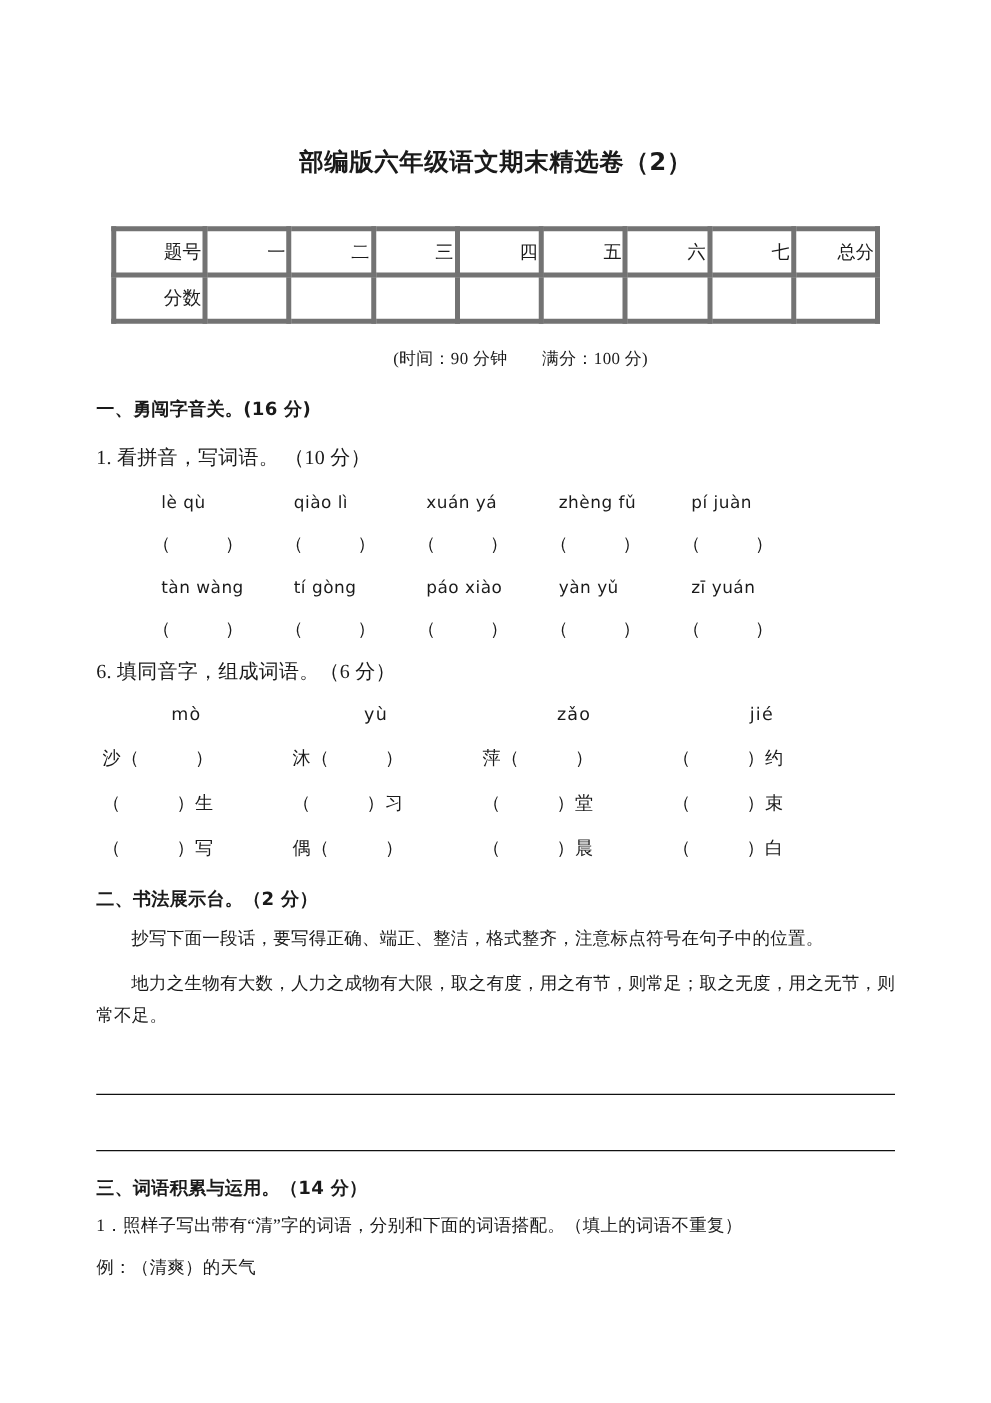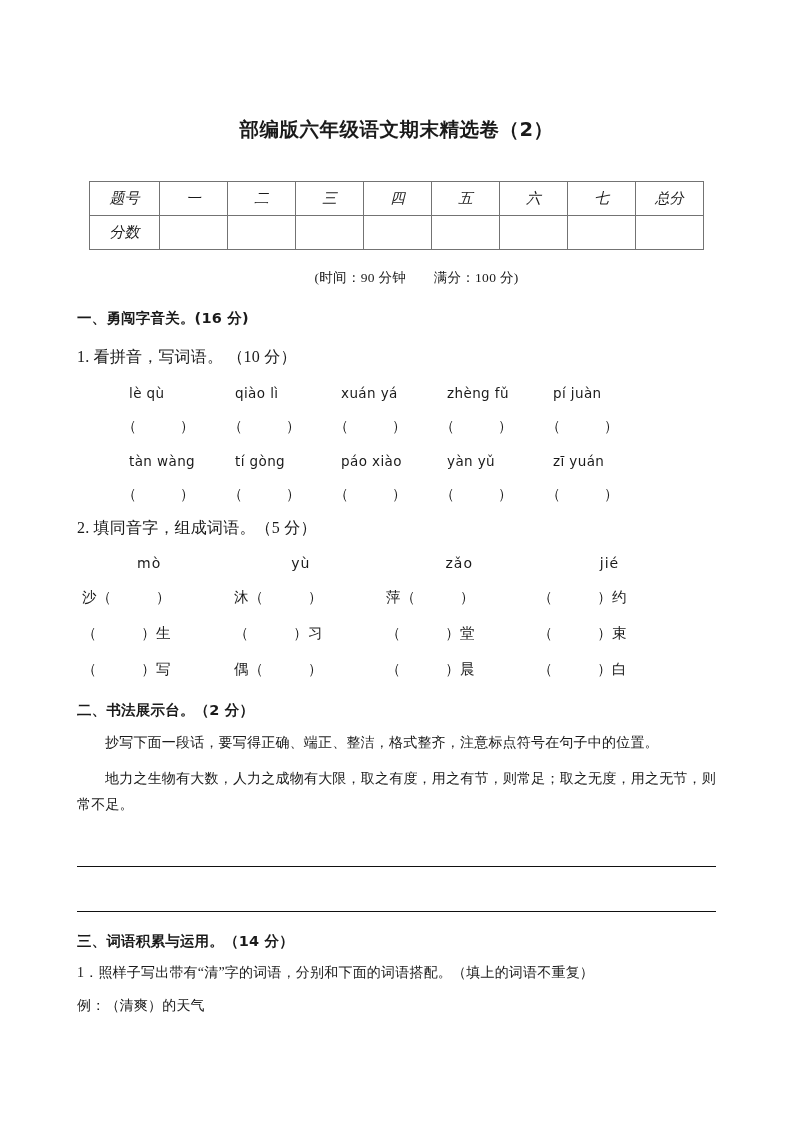--- a/index.html
+++ b/index.html
@@ -39,27 +39,26 @@
   .score-table-wrap {
     margin-top: 38px;
     padding: 0 12px 0 12px;
   }
   table.score-table {
     border-collapse: collapse;
     width: 100%;
     table-layout: fixed;
   }
   table.score-table td {
-    border: 1px solid #737373;
+    border: 4px solid #737373;
     height: 31px;
-    text-align: center;
+    text-align: right;
     vertical-align: middle;
     font-size: 14.5px;
     font-family: "Liberation Serif", "DejaVu Serif", serif;
-    font-style: italic;
   }
   table.score-table td.rowhead {
     width: 67px;
     font-size: 15px;
   }
 
   .exam-meta {
     text-align: center;
     font-size: 13.5px;
     margin-top: 19px;
@@ -233,21 +232,21 @@
   </div>
 
   <div class="bracket-row">
     <span>（　　　）</span>
     <span>（　　　）</span>
     <span>（　　　）</span>
     <span>（　　　）</span>
     <span>（　　　）</span>
   </div>
 
-  <div class="q-line tight">2. 填同音字，组成词语。（5 分）</div>
+  <div class="q-line tight">6. 填同音字，组成词语。（6 分）</div>
 
   <div class="pinyin-row2">
     <span>mò</span>
     <span>yù</span>
     <span>zǎo</span>
     <span>jié</span>
   </div>
 
   <div class="char-row">
     <span>沙（　　　）</span>

